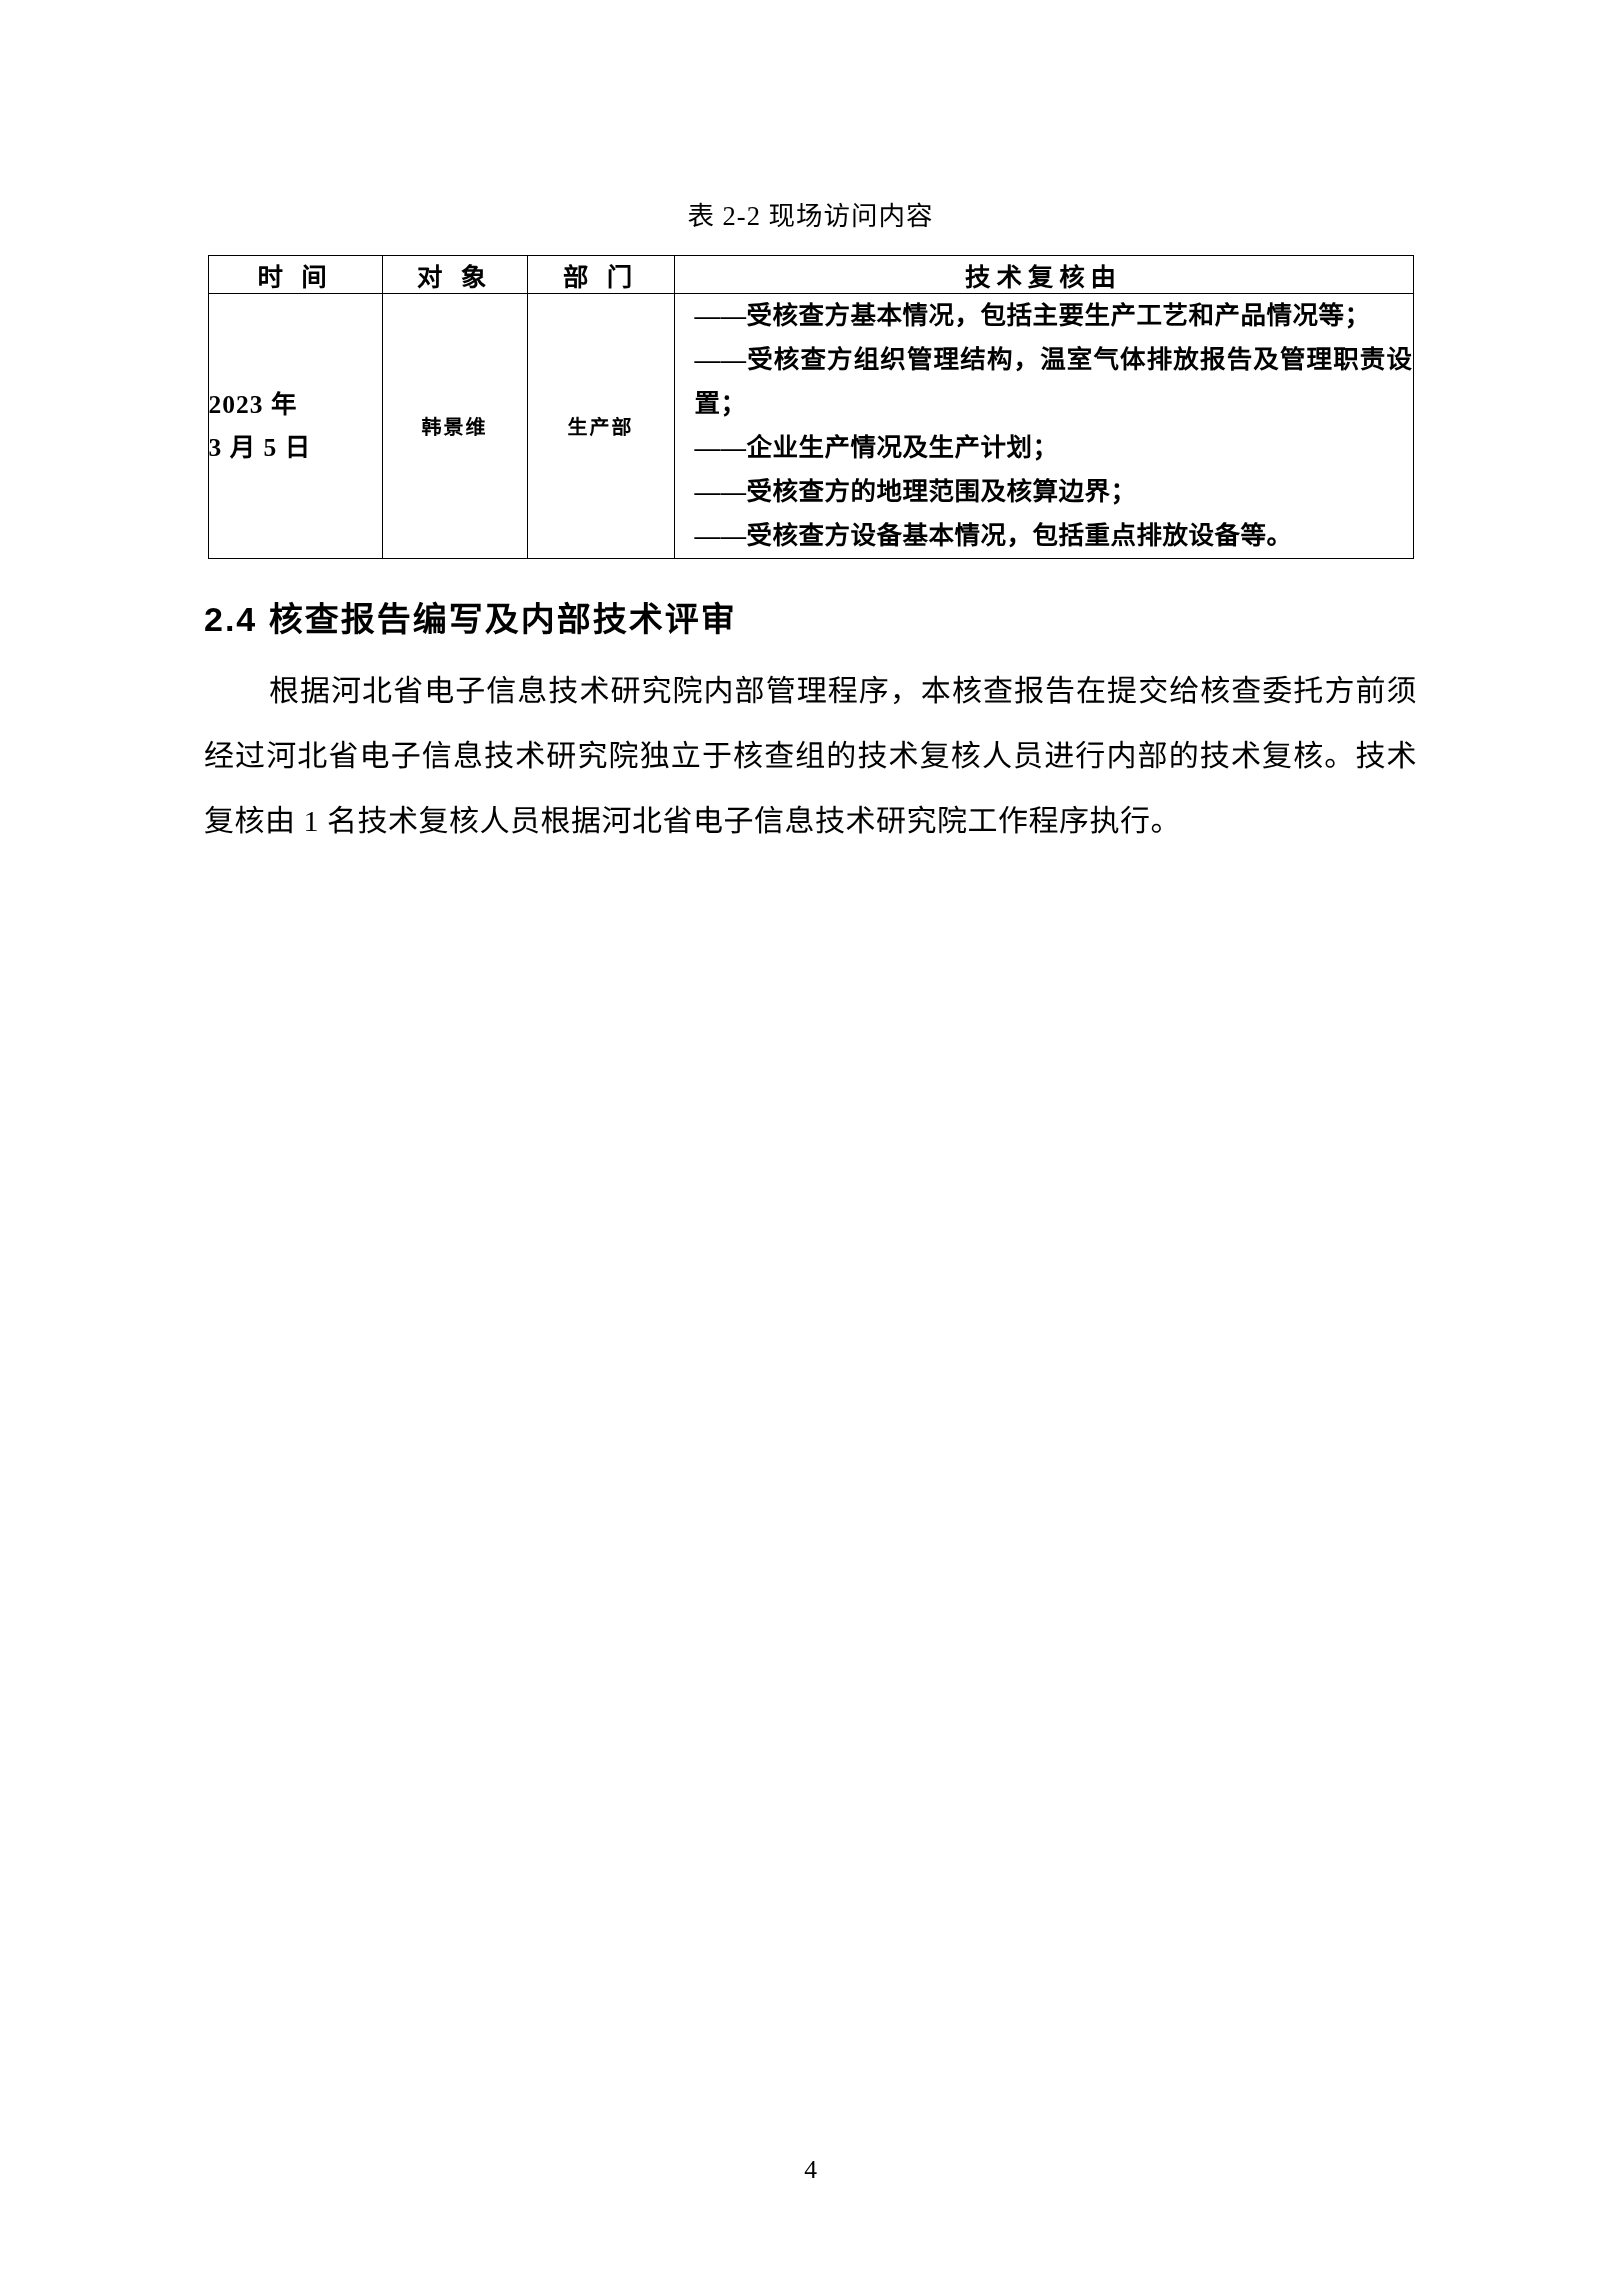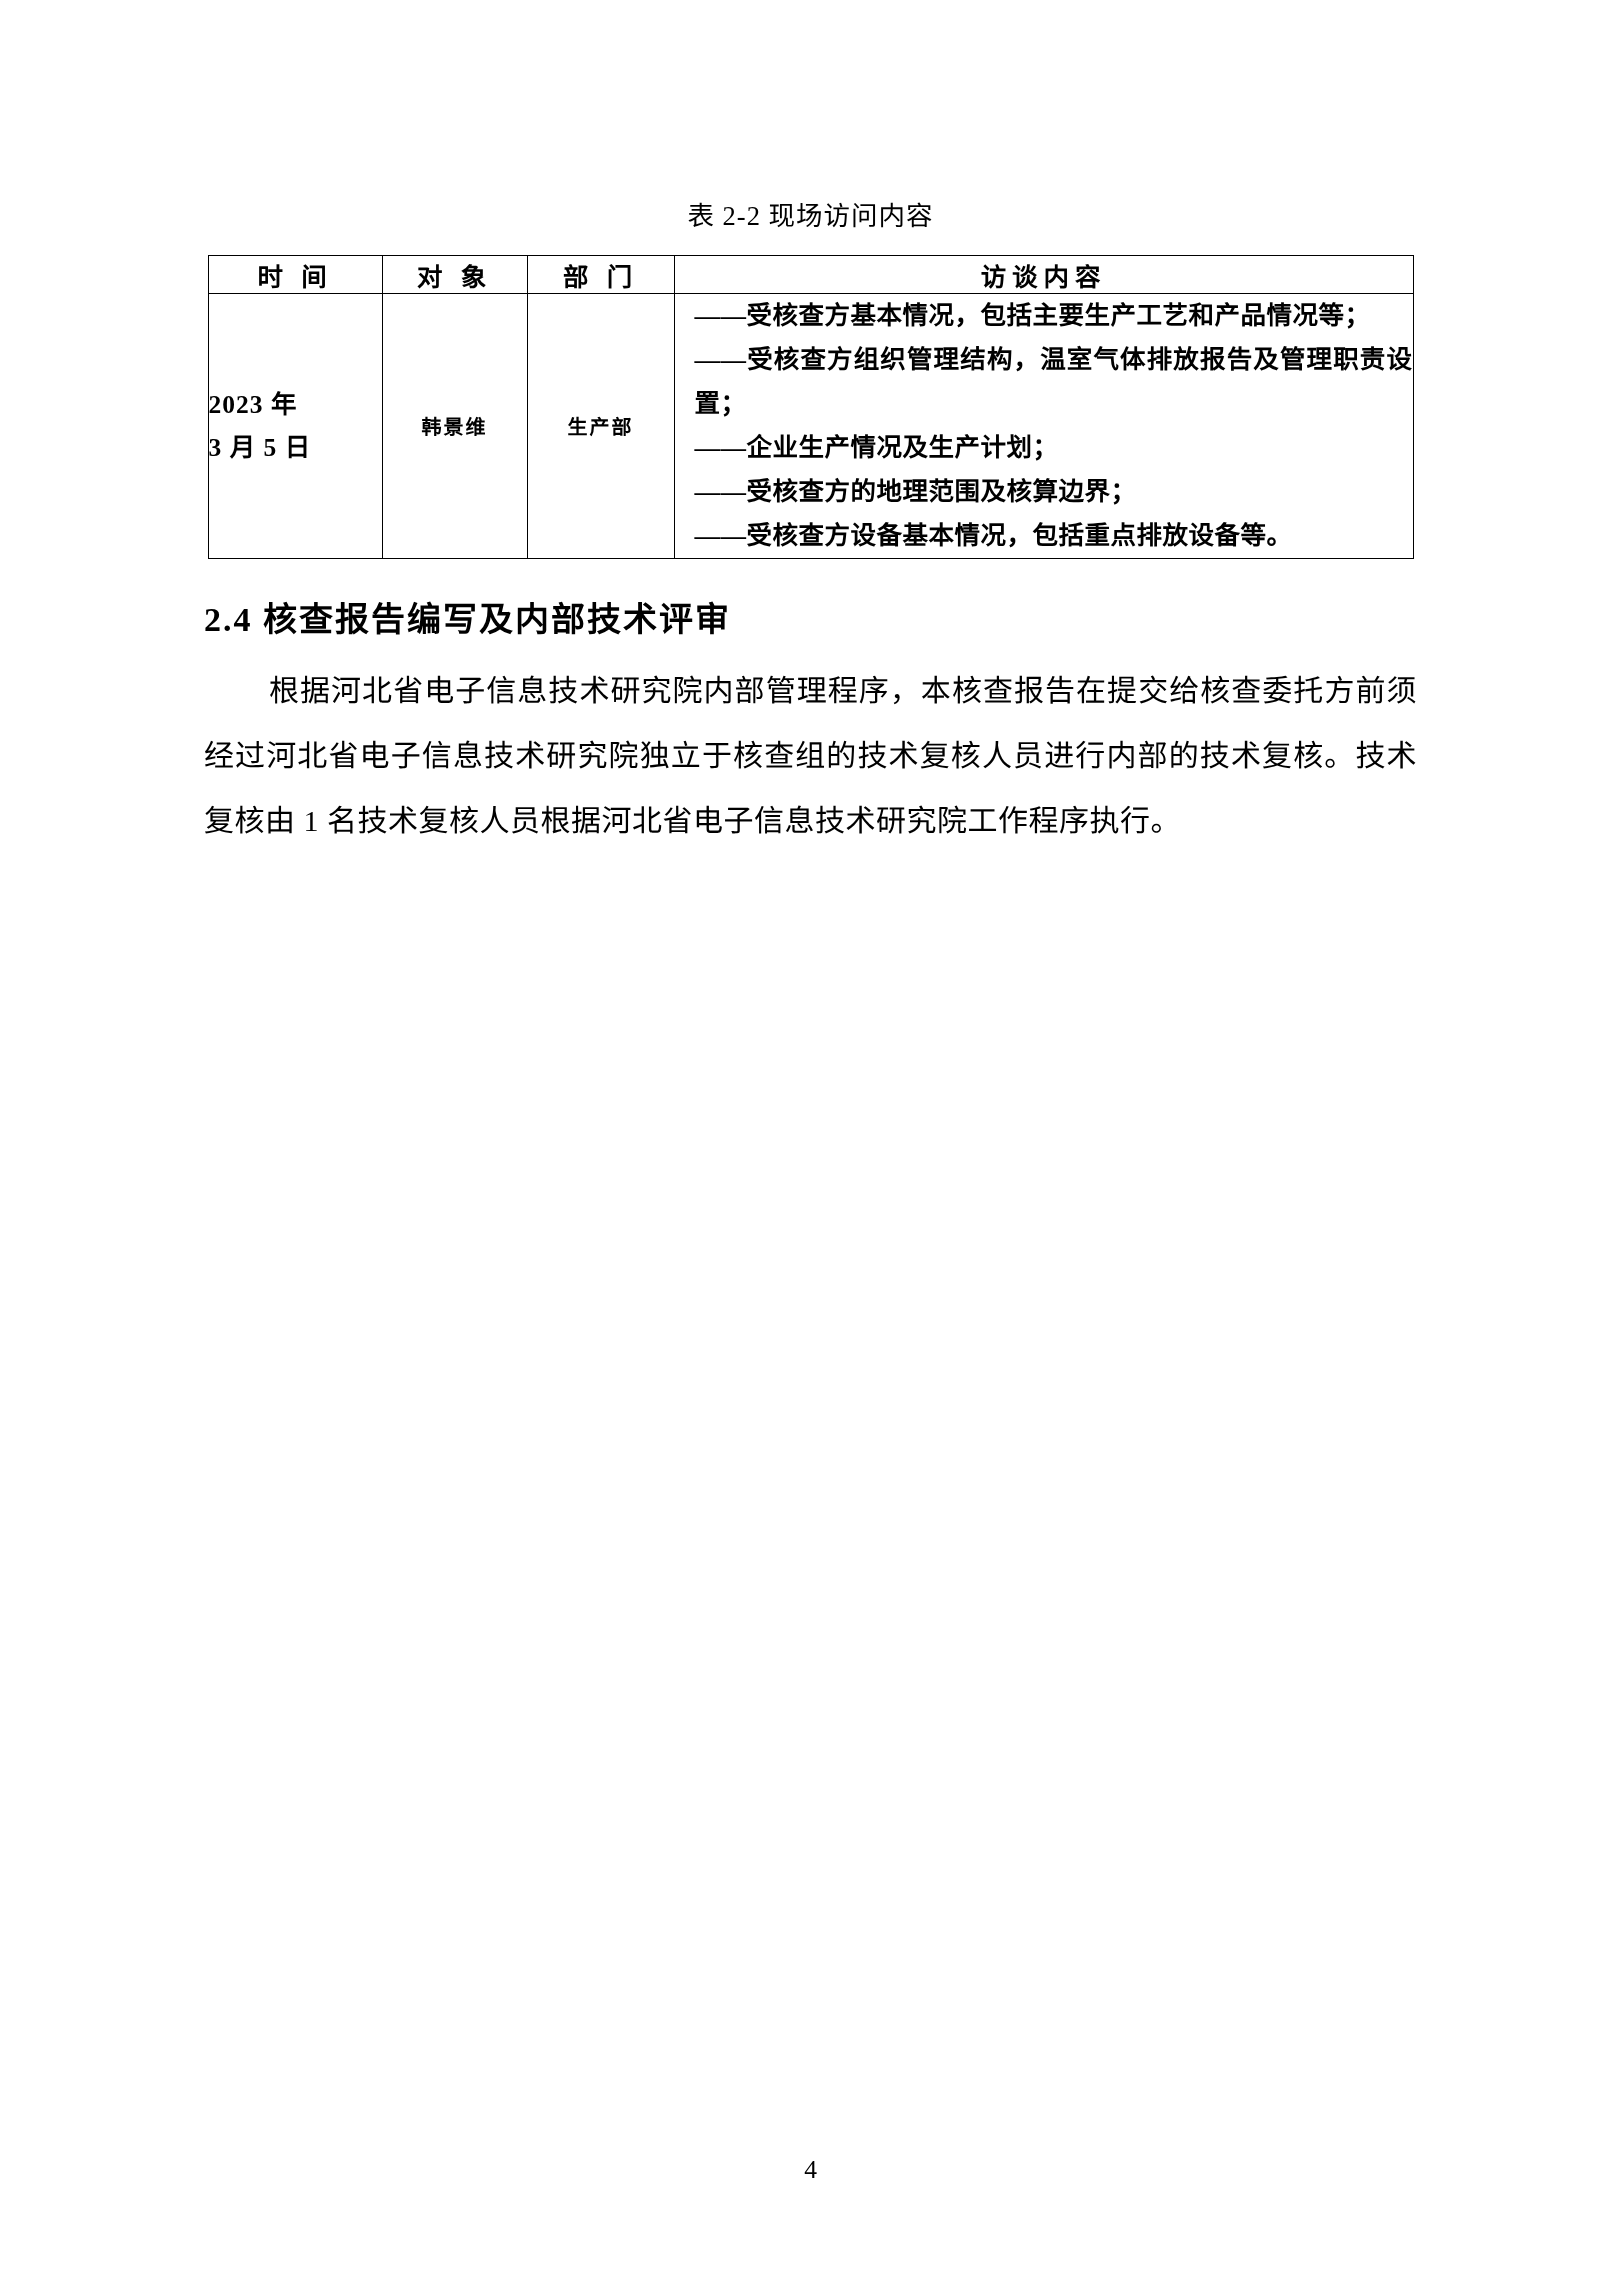--- a/index.html
+++ b/index.html
@@ -79,21 +79,21 @@
     padding: 13.7px 13.7px 15.7px 17.6px;
     text-align: justify;
     font-family: "Liberation Serif", "DejaVu Serif", serif;
   }
   .cell-content div {
     text-indent: 0;
     margin-left: 20px;
   }
   
   h2.section-heading {
-    font-family: Liberation Serif, serif;
+    font-family: Liberation Sans, sans-serif;
     font-size: 34px;
     font-weight: bold;
     letter-spacing: 2px;
     margin: 33px 0 17.6px 0;
     padding: 0;
   }
   
   p.body-para {
     font-size: 30px;
     line-height: 65px;
@@ -126,21 +126,21 @@
       <col class="col-time">
       <col class="col-obj">
       <col class="col-dept">
       <col class="col-cont">
     </colgroup>
     <thead>
       <tr>
         <th class="th-cell">时 间</th>
         <th class="th-cell">对 象</th>
         <th class="th-cell">部 门</th>
-        <th class="th-cell">访谈内容</th>
+        <th class="th-cell">技术复核由</th>
       </tr>
     </thead>
     <tbody>
       <tr>
         <td class="cell-time">
           <div>2023 年</div>
           <div>3 月 5 日</div>
         </td>
         <td class="cell-center">韩景维</td>
         <td class="cell-center">生产部</td>

